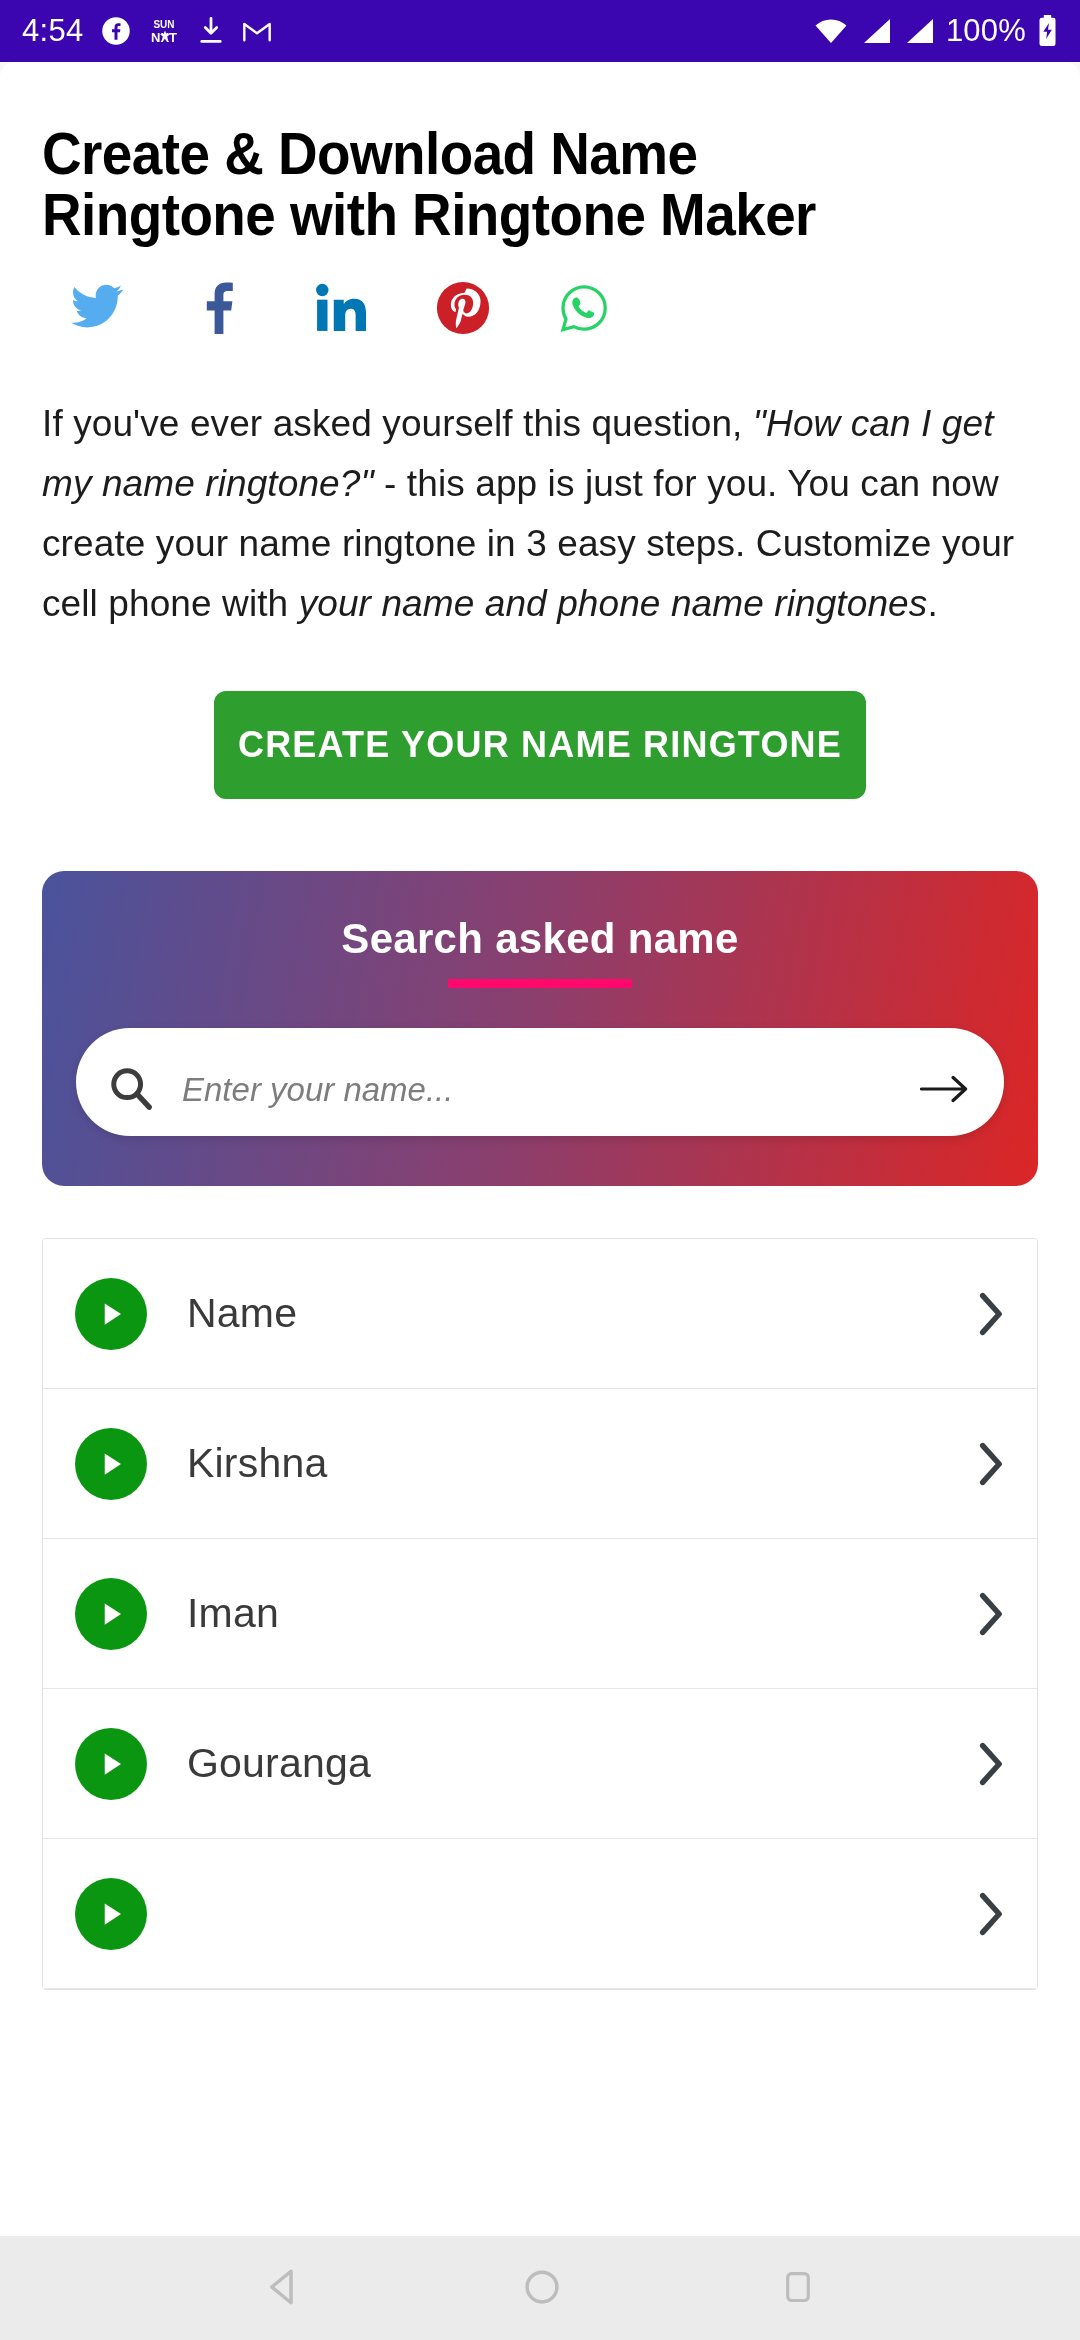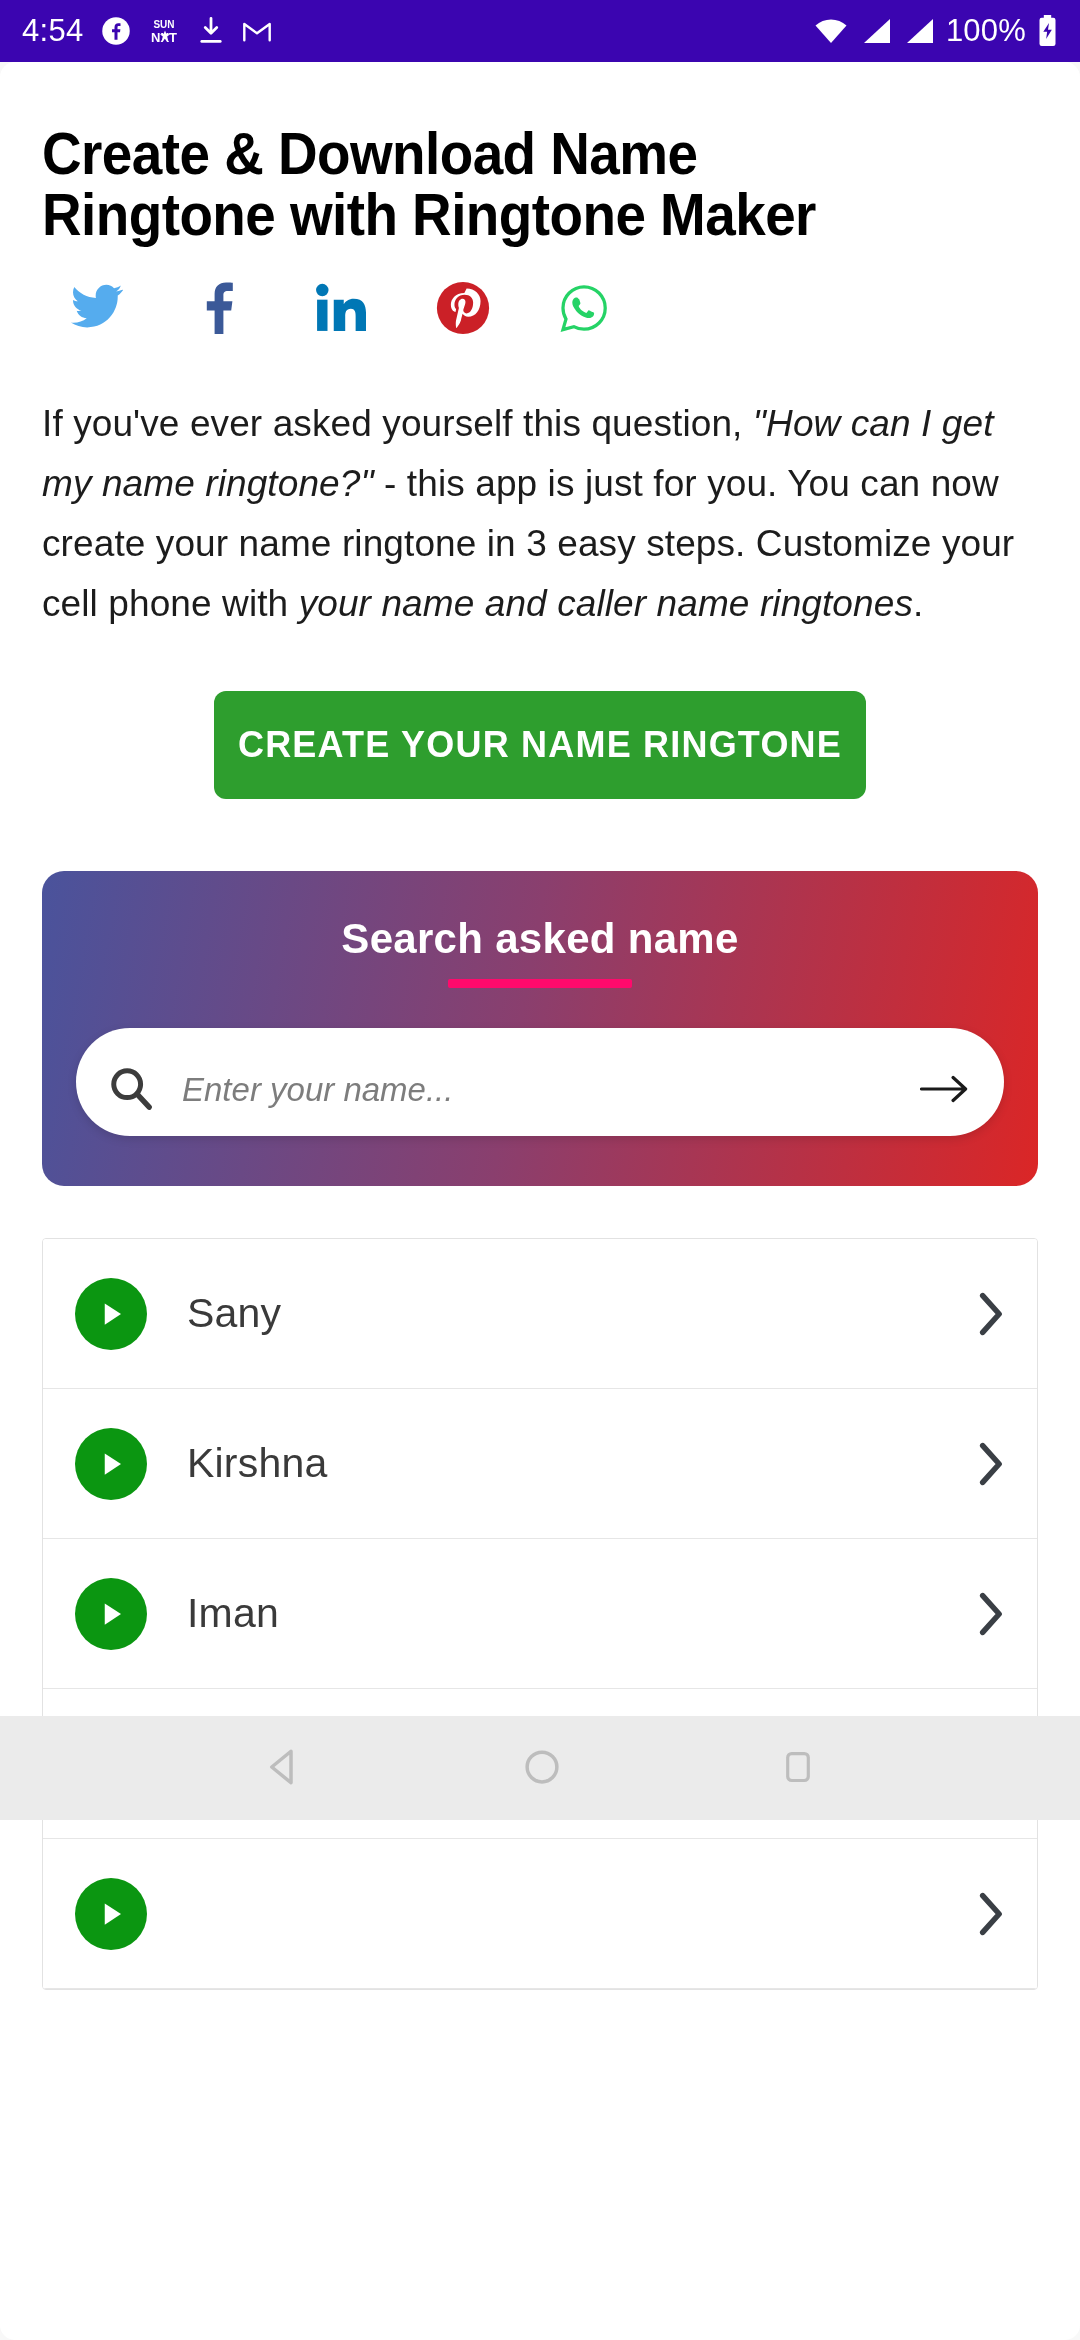--- a/index.html
+++ b/index.html
@@ -1,21 +1,21 @@
 <!DOCTYPE html>
 <html><head>
 <meta charset="utf-8">
 <style>
   * { margin:0; padding:0; box-sizing:border-box; }
   html, body {
     width:1080px; height:2340px;
     font-family:"Liberation Sans", sans-serif;
     background:#ffffff; overflow:hidden;
   }
-  #screen { position:relative; width:1080px; height:1820px; background:#0f766e; }
+  #screen { position:relative; width:1080px; height:2340px; background:#0f766e; }
 
   
   .statusbar {
     height:62px; background:#3B05B0; color:#fff;
     display:flex; align-items:center; padding:0 22px;
   }
   .sb-left  { display:flex; align-items:center; gap:17px; }
   .sb-right { display:flex; gap:11px; margin-left:auto; }
   .sb-time  { font-size:31px; font-weight:400; letter-spacing:.3px; }
   .sb-pct   { font-size:31px; font-weight:400; letter-spacing:.2px; }
@@ -223,21 +223,21 @@
         <button class="social-btn">
           <span>
             <svg width="52" height="52" viewBox="0 0 24 24">
               <path d="M12 2.2c5.4 0 9.8 4.4 9.8 9.8 0 5.4-4.4 9.8-9.8 9.8-1.7 0-3.3-.4-4.7-1.2l-5 1.4 1.4-4.9c-.9-1.5-1.4-3.2-1.4-5.1 0-5.4 4.4-9.8 9.7-9.8z" fill="none" stroke="#25D366" stroke-width="1.5"></path>
               <path d="M9.3 7.6c-.2-.5-.4-.5-.6-.5h-.5c-.2 0-.5.1-.7.4-.3.3-.9.9-.9 2.1s.9 2.4 1 2.6c.1.1 1.7 2.8 4.3 3.8 2.1.8 2.6.7 3 .6.5-.1 1.4-.6 1.6-1.2.2-.6.2-1.1.1-1.2l-.5-.3s-1.4-.7-1.6-.8c-.2-.1-.4-.1-.5.1l-.7.9c-.1.2-.3.2-.5.1-.2-.1-1-.4-1.9-1.2-.7-.6-1.2-1.4-1.3-1.7-.1-.2 0-.3.1-.4l.4-.5c.1-.2.2-.3.2-.4.1-.2 0-.3 0-.4l-.5-1.6z" fill="#25D366"></path>
             </svg>
           </span>
         </button>
       </div>
 
-      <p class="para"><span>If you've ever asked yourself this question, </span><i>"How can I get my name ringtone?"</i><span> - this app is just for you. You can now create your name ringtone in 3 easy steps. Customize your cell phone with </span><i>your name and caller name ringtones</i><span>.</span></p>
+      <p class="para"><span>If you've ever asked yourself this question, </span><i>"How can I get my name ringtone?"</i><span> - this app is just for you. You can now create your name ringtone in 3 easy steps. Customize your cell phone with </span><i>your name and phone name ringtones</i><span>.</span></p>
 
       <div class="cta-wrap">
         <button class="cta">CREATE YOUR NAME RINGTONE</button>
       </div>
 
       <div class="searchpanel">
         <div class="sp-title">Search asked name</div>
         <div class="sp-underline"></div>
 
         <div class="searchbar">
@@ -259,21 +259,21 @@
       </div>
 
       <div class="namelist">
 
         <div class="name-row">
           <span class="play-circle">
             <svg width="30" height="30" viewBox="0 0 24 24">
                 <path d="M7 3.5l13 8.5-13 8.5z" fill="#fff"></path>
               </svg>
           </span>
-          <span class="name-label">Sany</span>
+          <span class="name-label">Name</span>
           <span class="chev">
             <svg width="26" height="44" viewBox="0 0 14 24">
                 <path d="M3 2l9 10-9 10" stroke="#3a3f45" stroke-width="3" fill="none" stroke-linecap="round" stroke-linejoin="round"></path>
               </svg>
           </span>
         </div>
 
         <div class="name-row">
           <span class="play-circle">
             <svg width="30" height="30" viewBox="0 0 24 24">

